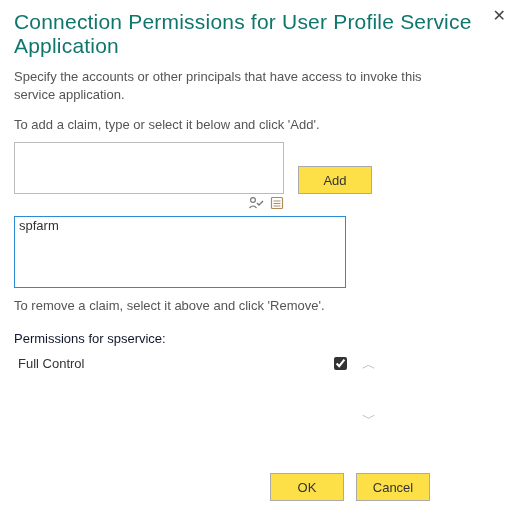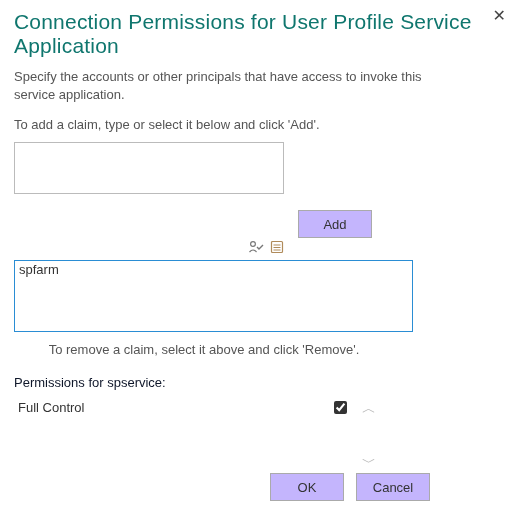--- a/index.html
+++ b/index.html
@@ -30,46 +30,45 @@
     width:270px; height:52px;
     border:1px solid #bbb;
     background:#fff;
     resize:none;
     font:inherit;
     padding:4px;
   }
   .btn {
     min-width:74px; height:28px;
     border:1px solid #aaa;
-    background:#c4b5fd;
+    background:#fde047;
     font:inherit; color:#333;
     cursor:pointer;
     padding:0 10px;
-    margin-top:44px;
   }
   .addbtn-wrap { padding-top:24px; }
   .picker-icons {
     width:270px; display:flex; justify-content:flex-end;
     gap:6px; margin-top:2px; margin-bottom:4px;
     color:#777; font-size:14px;
   }
   .picker-icons span { cursor:pointer; line-height:1; }
   .listbox {
-    width:399px; height:72px;
+    width:332px; height:72px;
     border:1px solid #2a8dd4;
     overflow-y:auto;
     background:#fff;
     font-size:13px;
   }
   .listbox .item { padding:1px 4px; cursor:default; color:#333; }
   .listbox .item.selected { background:#2a8dd4; color:#fff; }
   .remove-row {
     display:flex; align-items:center; gap:0;
     margin-top:10px; width:380px;
-    justify-content:center;
+    justify-content:space-between;
   }
   .remove-row .txt { color:#555; }
   .perm-label { margin-top:18px; color:#0f172a; }
   .perm-area {
     display:flex; align-items:center;
     margin-top:6px; gap:0;
   }
   .perm-list {
     width:340px; height:80px;
     padding:2px 4px;

